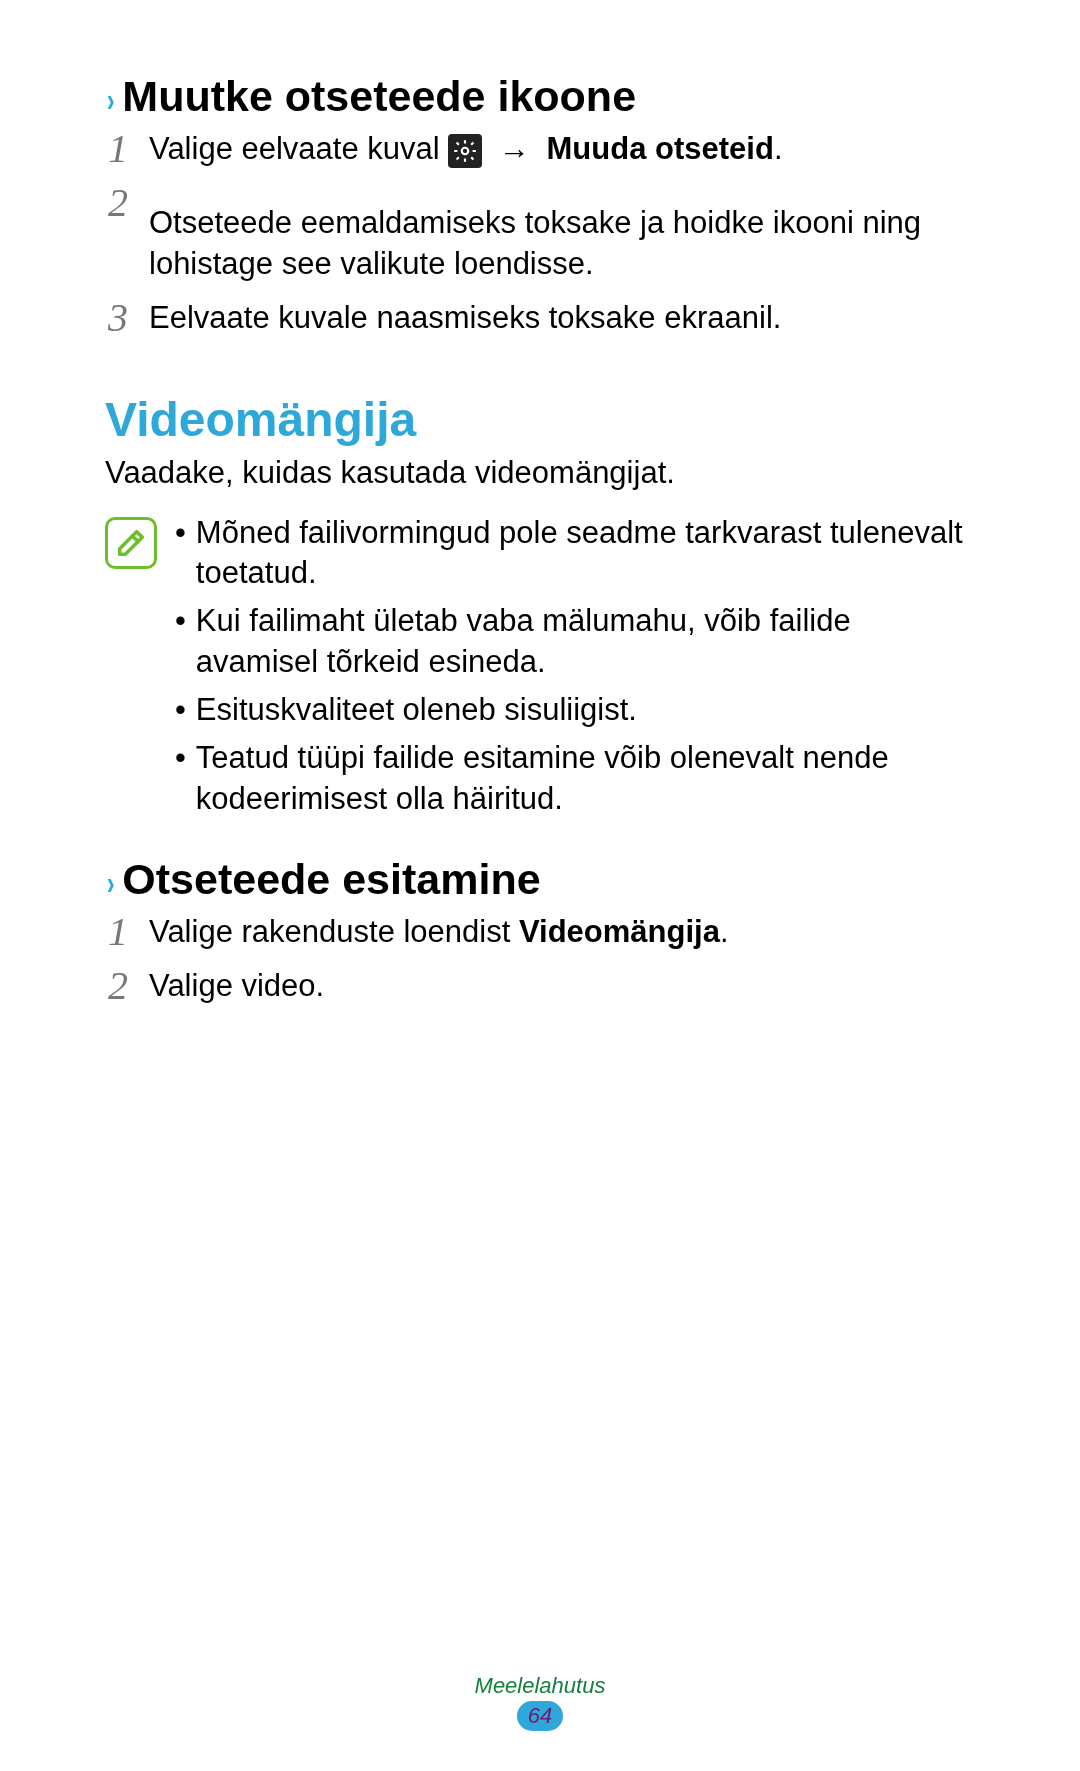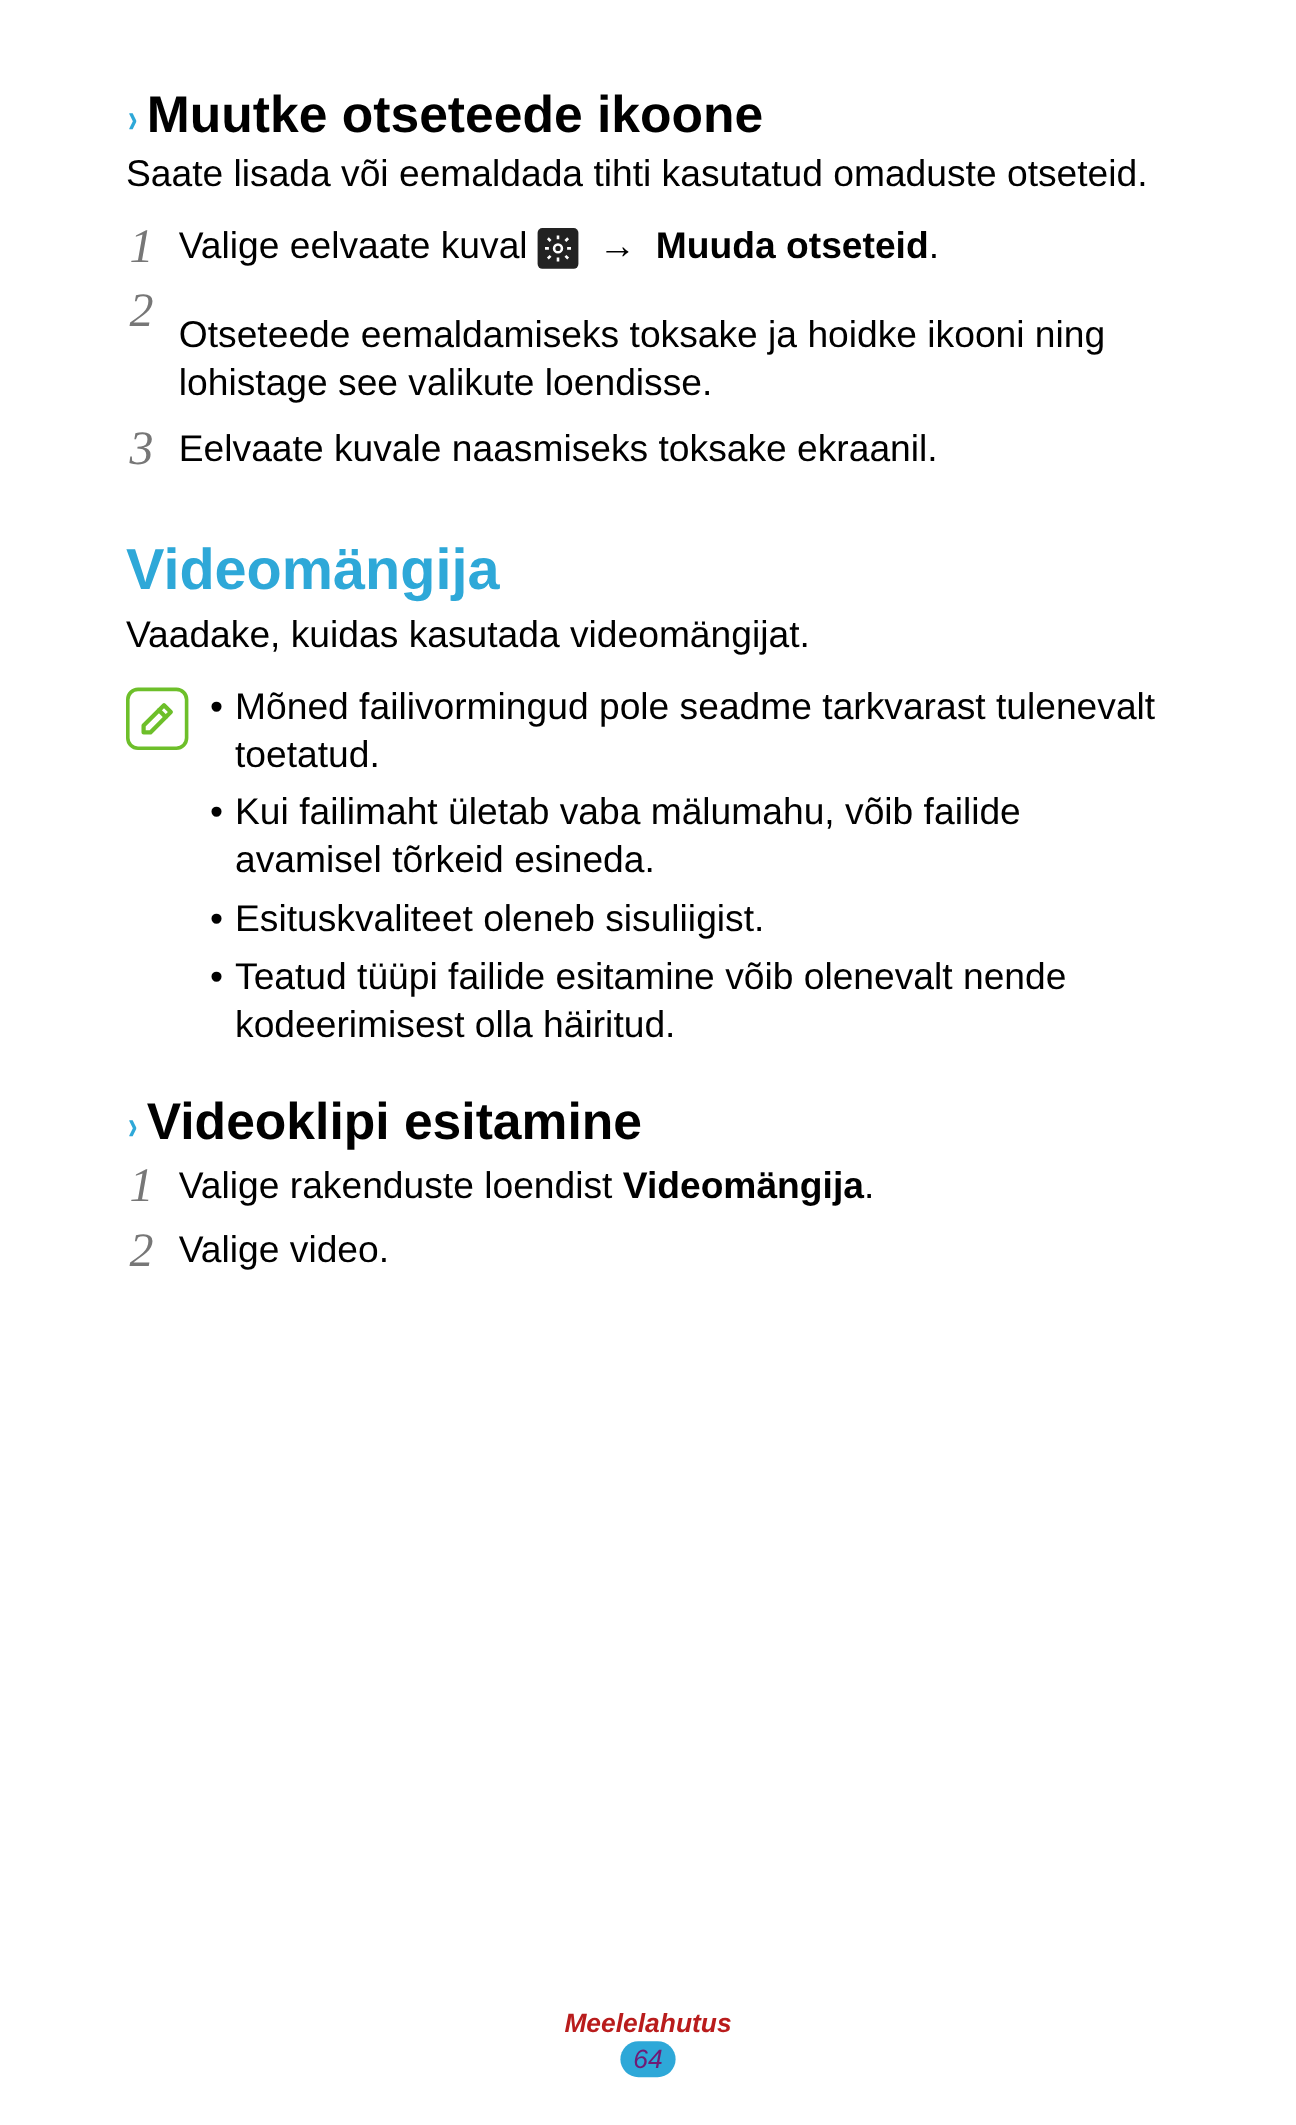--- a/index.html
+++ b/index.html
@@ -117,23 +117,22 @@
   .footer {
     position: absolute;
     bottom: 40px;
     left: 0;
     width: 100%;
     text-align: center;
   }
   .footer-label {
     font-size: 22px;
     font-style: italic;
-    color: #b91c1c;
+    color: #15803d;
     margin-bottom: 2px;
-    font-weight: bold;
   }
   .footer-badge {
     display: inline-flex;
     align-items: center;
     justify-content: center;
     width: 46px;
     height: 30px;
     background: #2ea8d8;
     color: #701a75;
     font-size: 22px;
@@ -143,21 +142,20 @@
 </style>
 </head>
 <body>
 
 <div class="page">
 
   <div class="subhead">
     <span class="chev">›</span>
     <span class="subhead-text">Muutke otseteede ikoone</span>
   </div>
-  <div class="body-text">Saate lisada või eemaldada tihti kasutatud omaduste otseteid.</div>
 
   <div class="steps">
 
     <div class="step">
       <div class="step-num">1</div>
       <div class="step-body">
         <span>Valige eelvaate kuval </span>
         <span class="gear-icon">
           <svg viewBox="0 0 24 24" fill="none" stroke="#fff" stroke-width="2">
             <circle cx="12" cy="12" r="3"></circle>
@@ -210,21 +208,21 @@
       </div>
       <div class="note-item">
         <span class="bullet">•</span>
         <span>Teatud tüüpi failide esitamine võib olenevalt nende kodeerimisest olla häiritud.</span>
       </div>
     </div>
   </div>
 
   <div class="subhead">
     <span class="chev">›</span>
-    <span class="subhead-text">Videoklipi esitamine</span>
+    <span class="subhead-text">Otseteede esitamine</span>
   </div>
 
   <div class="steps">
 
     <div class="step">
       <div class="step-num">1</div>
       <div class="step-body">
         <span>Valige rakenduste loendist </span><span class="bold">Videomängija</span><span>.</span>
       </div>
     </div>

